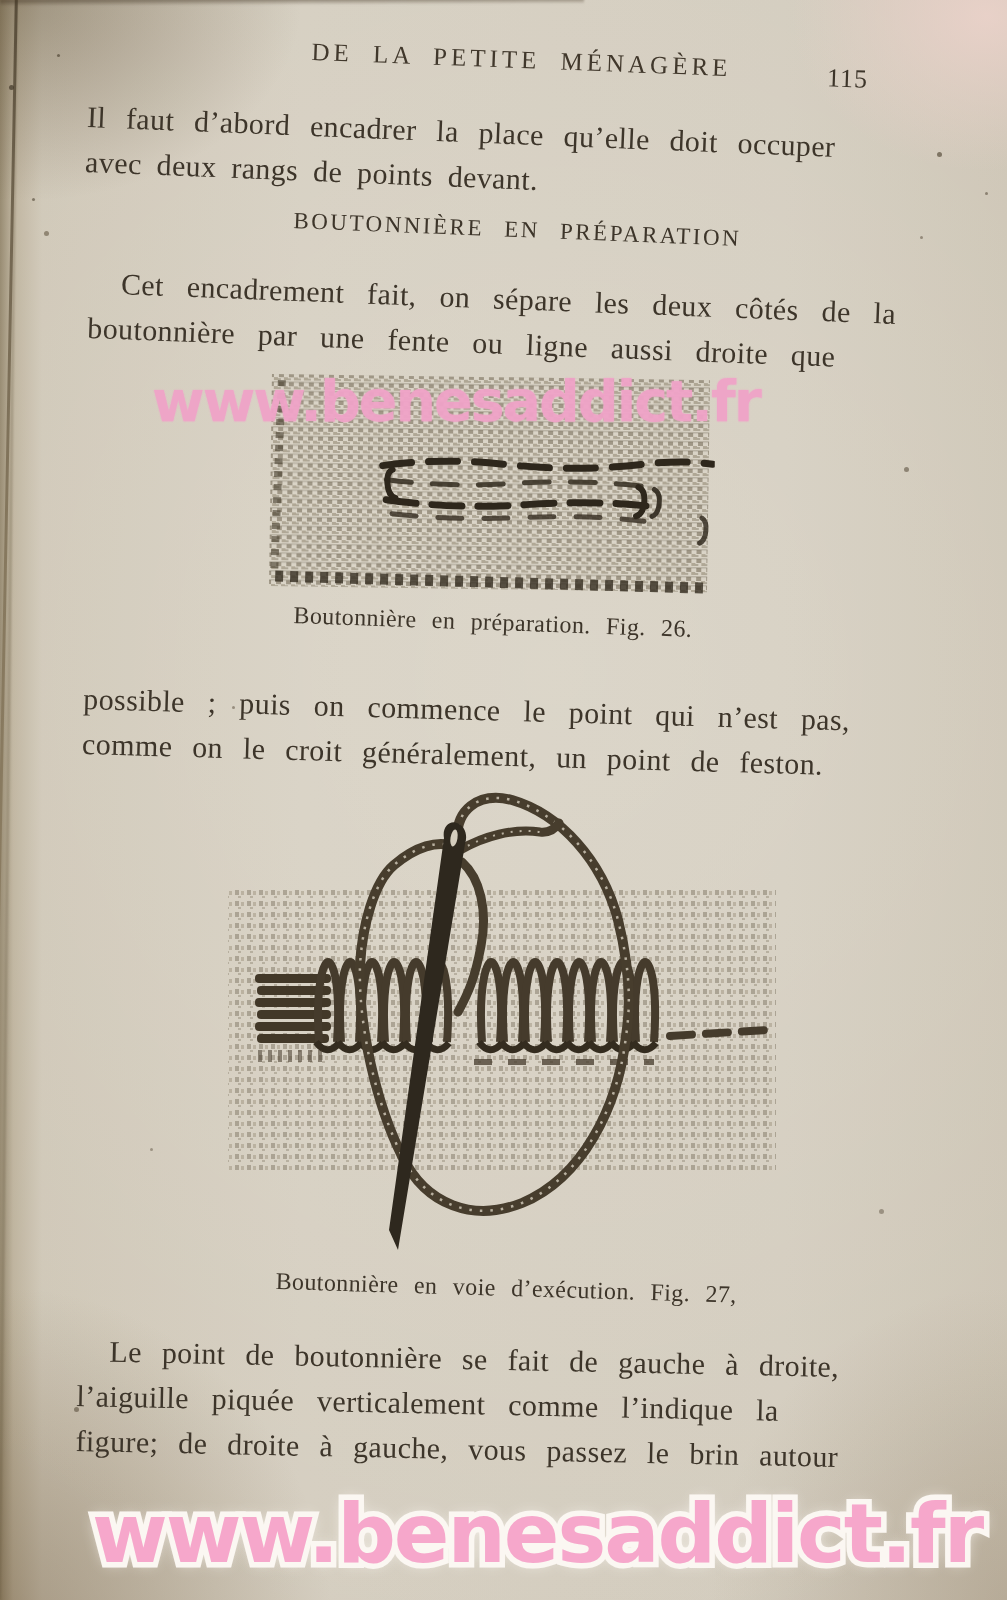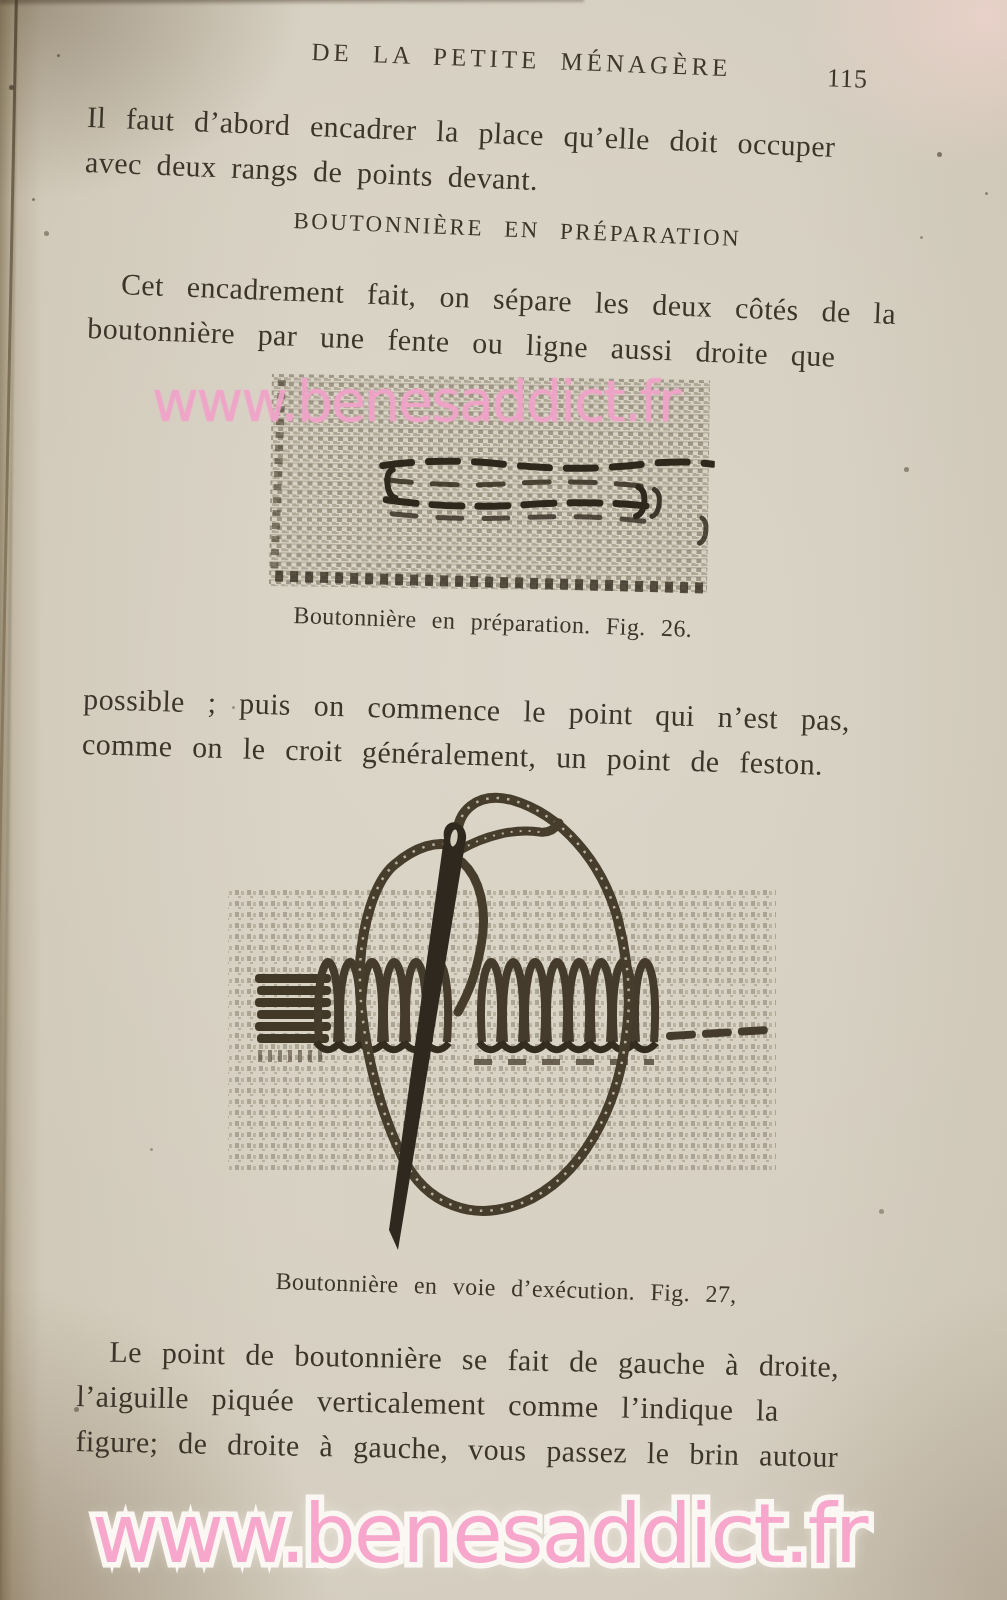--- a/index.html
+++ b/index.html
@@ -30,21 +30,21 @@
       920px 236px 0 0 rgba(70,58,40,.45), 905px 468px 0 1px rgba(70,58,40,.5),
       232px 706px 0 0 rgba(70,58,40,.45), 880px 1210px 0 1px rgba(70,58,40,.4),
       150px 1148px 0 0 rgba(70,58,40,.4), 75px 1408px 0 1px rgba(70,58,40,.5);}
   .txt{position:absolute;font-size:30px;line-height:45px;letter-spacing:.4px;word-spacing:7px;white-space:nowrap;}
   .ws2{word-spacing:12px;} .ws3{word-spacing:15px;}
   .indent{padding-left:32px;}
   .running-header{position:absolute;font-size:25px;letter-spacing:4px;word-spacing:10px;color:#41382c;}
   .pagenum{position:absolute;font-size:26px;letter-spacing:1px;}
   .secheading{position:absolute;font-size:23px;letter-spacing:2.5px;word-spacing:12px;}
   .caption{position:absolute;font-size:24px;letter-spacing:.4px;word-spacing:9px;white-space:nowrap;}
-  .wm{position:absolute;font-family:"DejaVu Sans","Liberation Sans",sans-serif;font-weight:normal;white-space:nowrap;}
+  .wm{position:absolute;font-family:"DejaVu Sans","Liberation Sans",sans-serif;font-weight:bold;white-space:nowrap;}
   .wm-top{font-size:57px;letter-spacing:-2px;color:#f0a3c8;opacity:.95;
     text-shadow:0 0 2px rgba(240,163,200,.8);}
   .wm-bottom{font-size:82px;letter-spacing:-2px;}
   .wm-bottom .wm-stroke{position:absolute;left:0;top:0;color:#f6a7cb;
     -webkit-text-stroke:11px #fbf7f2;text-shadow:0 0 16px rgba(255,252,248,.95),0 0 6px rgba(255,252,248,.9);}
   .wm-bottom .wm-fill{position:relative;color:#f6a7cb;}
   svg{display:block;}
 </style>
 </head>
 <body>

